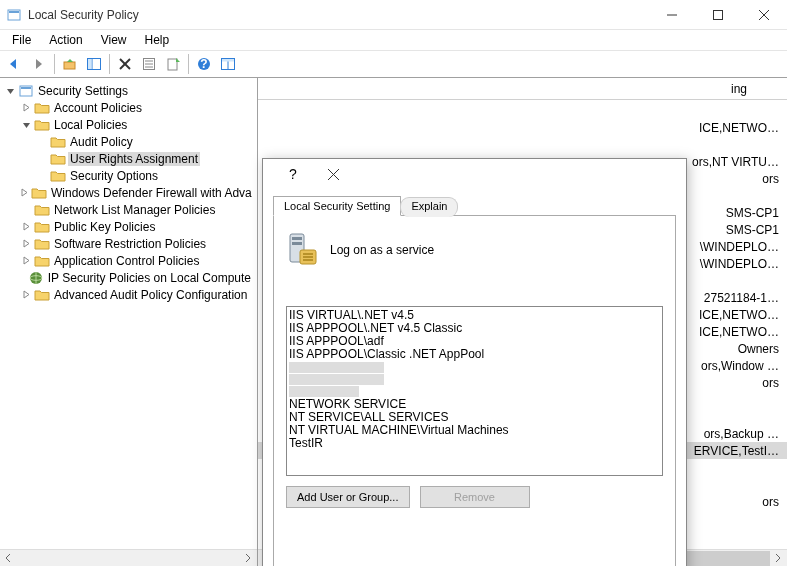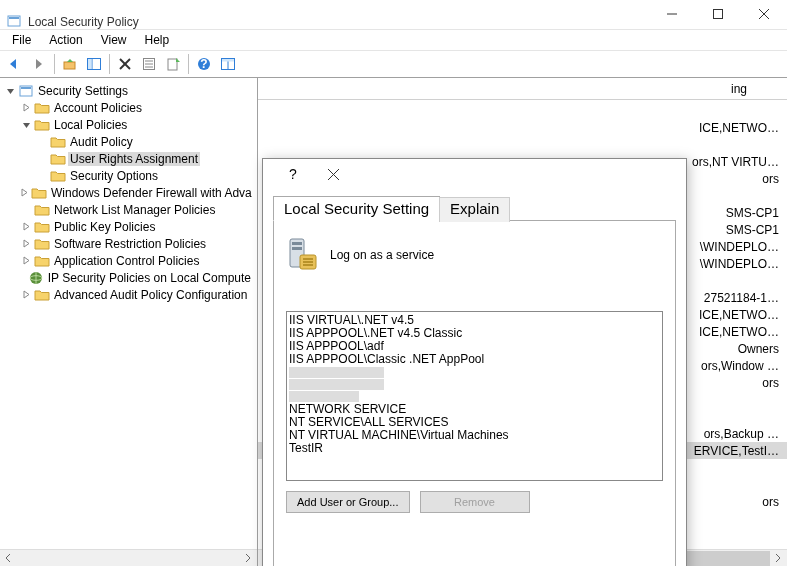--- a/index.html
+++ b/index.html
@@ -1,19 +1,19 @@
 <!DOCTYPE html>
 <html><head>
 <meta charset="utf-8">
 <style>
 * { box-sizing: border-box; margin: 0; padding: 0; font-family: "Segoe UI", Tahoma, Arial, sans-serif; font-size: 12px; }
 body { background: #fff; width: 787px; height: 566px; overflow: hidden; position: relative; }
 
 
-.titlebar { height: 30px; display: flex; align-items: flex-end; border-bottom: 1px solid #e5e5e5; }
+.titlebar { height: 30px; display: flex; align-items: center; border-bottom: 1px solid #e5e5e5; }
 .titlebar .icon { width: 16px; height: 16px; margin: 0 6px; display:flex; align-items:center; justify-content:center; }
 .titlebar .title { flex: 1; color: #333; font-size: 12px; }
 .titlebar .winbtns { display: flex; }
 .titlebar .winbtn { width: 46px; height: 30px; display: flex; align-items: center; justify-content: center; color: #333; }
 
 .menubar { height: 20px; display: flex; align-items: center; padding: 0 4px; gap: 2px; }
 .menuitem { padding: 2px 8px; }
 
 .toolbar { height: 28px; border-top: 1px solid #e5e5e5; border-bottom: 1px solid #a0a0a0; display: flex; align-items: center; padding: 0 4px; gap: 2px; background:#fff; }
 .tbtn { width: 22px; height: 22px; display: flex; align-items: center; justify-content: center; border: 1px solid transparent; }
@@ -41,23 +41,23 @@
 .hscroll { position:absolute; bottom:0; left:0; right:0; height:17px; background:#f0f0f0; border-top:1px solid #ddd; display:flex; align-items:center;}
 
 
 .dialog { position: absolute; left: 262px; top: 80px; width: 425px; height: 470px; background: #fff; border: 1px solid #888; box-shadow: 2px 2px 12px rgba(0,0,0,0.25); z-index: 50; display:flex; flex-direction:column;}
 .dlgtitle { height: 30px; display:flex; align-items:center; padding: 0 2px 0 10px; }
 .dlgtitle .t { flex:1; font-size:12px; }
 .dlgtitle .hbtn { width: 40px; height:28px; display:flex; align-items:center; justify-content:center; font-size:14px;}
 .dlgtitle .hbtn.close { font-size:13px; }
 .dlgbody { flex:1; padding: 6px 10px 10px 10px; display:flex; flex-direction:column;}
 .tabs { display:flex; border-bottom:1px solid #aaa; }
-.tab { padding: 3px 10px; border:1px solid #aaa; border-bottom:none; background:#fff; position:relative; top:1px; margin-right:-1px; font-size:15px;}
+.tab { padding: 3px 10px; border:1px solid #aaa; border-bottom:none; background:#fff; position:relative; top:1px; margin-right:-1px; font-size:11px;}
 .tab.active { background:#fff; border-bottom:1px solid #fff; }
-.tab:not(.active){ background:#f0f0f0; border-top:1px solid #ccc; border-left:1px solid #ccc; border-right:1px solid #ccc; top:2px; padding:2px 10px;}
+.tab:not(.active){ background:#f0f0f0; border-top:1px solid #ccc; border-left:1px solid #ccc; border-right:1px solid #ccc; top:2px; padding:2px 10px;border-radius:9px;}
 .tabpage { border:1px solid #aaa; border-top:none; flex:1; padding: 14px 12px 12px 12px; display:flex; flex-direction:column;}
 .policyhdr { display:flex; align-items:center; gap: 12px; height: 40px;}
 .policyhdr .srvicon { width:32px; height:36px; }
 .listbox { border:1px solid #888; margin-top: 36px; height: 170px; overflow-y: scroll; padding: 2px 2px; background:#fff; font-size:11px; line-height:13px;}
 .listbox .red { background:#ddd; height:11px; margin:1px 0;}
 .listbox .red.w1{width:95px;}
 .listbox .red.w2{width:70px;}
 .btnrow { display:flex; gap: 10px; margin-top: 10px;}
 .pushbtn { min-width: 110px; height: 22px; border: 1px solid #adadad; background: #e1e1e1; display:flex; align-items:center; justify-content:center; font-size:11px; padding:0 10px;}
 .pushbtn.disabled { color:#a0a0a0; }

